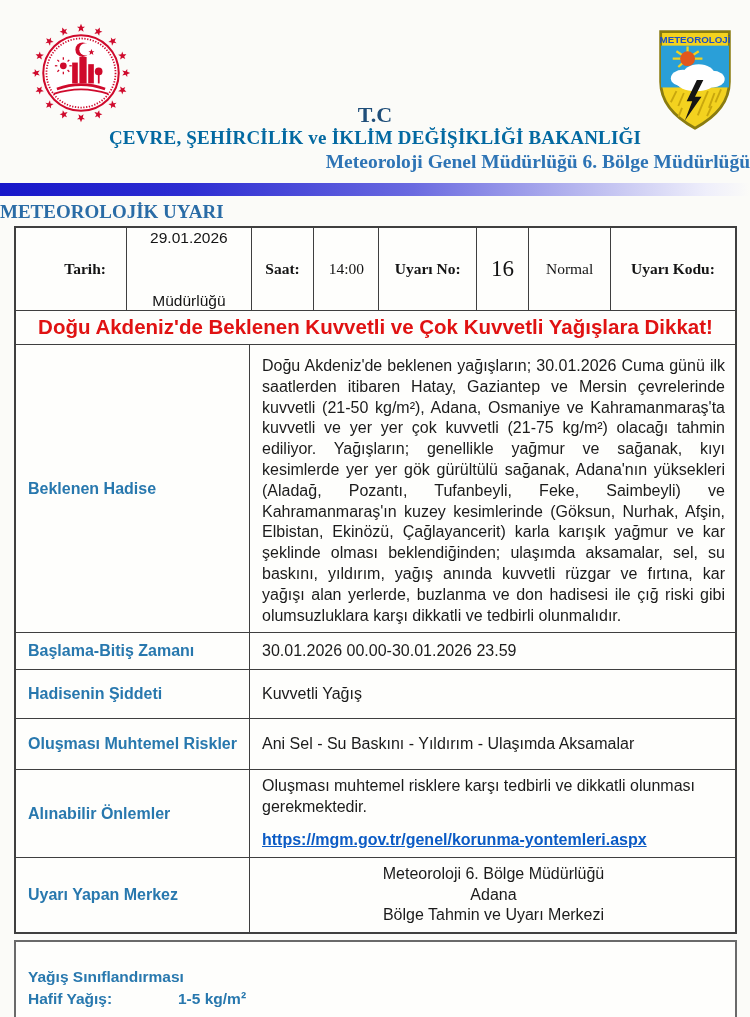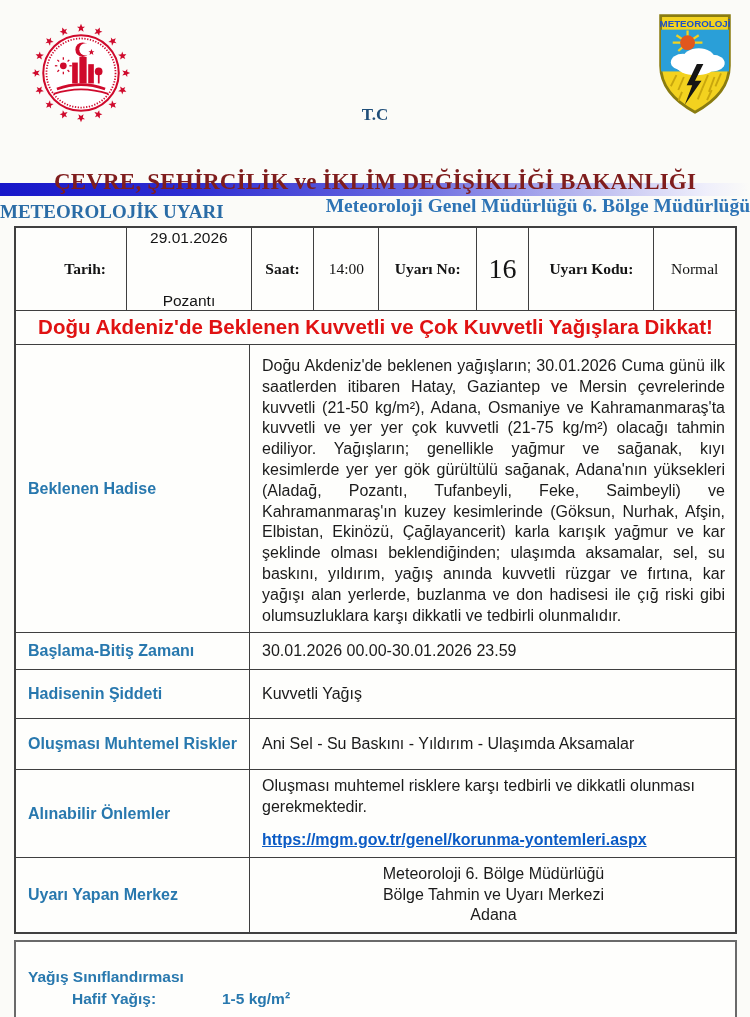--- a/index.html
+++ b/index.html
@@ -6,28 +6,28 @@
   html,body { margin:0; padding:0; }
   body {
     width:750px; height:1017px; overflow:hidden;
     background:#fbfbf8;
     font-family:"Liberation Sans", sans-serif;
     color:#1c1c1c;
   }
   
   .hdr { position:relative; height:183px; }
   .logo-left  { position:absolute; left:28px;  top:20px; }
-  .logo-right { position:absolute; right:16px; top:12px; }
+  .logo-right { position:absolute; right:16px; top:28px; }
   .hdr-text {
     position:absolute; left:0; right:0; top:104px;
     text-align:center;
     font-family:"Liberation Serif", serif; font-weight:bold;
   }
-  .h1 { font-size:17px;   color:#1f4e79; line-height:22px; }
-  .h2 { font-size:23px; color:#7f1d1d; line-height:24px; letter-spacing:.2px;margin-top:44px; }
+  .h1 { font-size:22px;   color:#1f4e79; line-height:22px; }
+  .h2 { font-size:19px; color:#0369a1; line-height:24px; letter-spacing:.2px; }
   .h3 { font-size:19.5px; color:#2e74b5; line-height:24px;text-align:right; }
   .blue-bar {
     height:13px;
     background:linear-gradient(to right,#1717c9 0%,#2d2dd2 25%,#6a6ae0 55%,#b9b9ef 78%,#eeeefb 94%,#fbfbf8 100%);
   }
   .doc-title {
     text-align:left; margin:5px 0 3px;
     font-family:"Liberation Serif", serif; font-weight:bold;
     font-size:19px; color:#2a6ca6;
   }
@@ -38,21 +38,21 @@
     border-left:1.5px solid #3f3f3f;
     min-height:50px; display:flex; flex-direction:column;
     align-items:center; justify-content:center; text-align:center;
   }
   .info-row .cell:first-child { border-left:none; }
   .w1{width:11.9%}.w2{width:18%}.w3{width:9.1%}.w4{width:9.4%}
   .w5{width:14.1%}.w6{width:7.6%}.w7{width:18.1%}.w8{width:11.8%}
   .lbl { font-family:"Liberation Serif", serif; font-weight:bold; font-size:15.5px; color:#141414; }
   .val { font-family:"Liberation Serif", serif; font-size:15.5px; color:#141414; }
   .val.sans { font-family:"Liberation Sans", sans-serif; line-height:19px;gap:44px; }
-  .val.big { font-size:28px; }
+  .val.big { font-size:23px; }
   .banner-row {
     border-top:1.5px solid #3f3f3f;
     text-align:center; padding:4px 18px 5px;
     font-weight:bold; font-size:20.5px; color:#e01212;
   }
   .data-row { display:flex; border-top:1.5px solid #3f3f3f; }
   .label-cell {
     width:233px; padding:8px 8px 8px 12px;
     display:flex; align-items:center;
     font-weight:bold; font-size:16px; color:#2878ae; line-height:20px;
@@ -70,21 +70,21 @@
   .mgm-link {
     font-weight:bold; color:#0b5bc5; text-decoration:underline; cursor:pointer;margin-top:12px;
   }
   
   .class-box {
     width:723px; margin:6px 0 0 14px;
     border:2px solid #6a6a6a; border-bottom:none;
     height:150px; padding:26px 12px 0 12px; background:#fefefc;
   }
   .class-title { font-weight:bold; font-size:15.5px; color:#2878ae; }
-  .class-item { display:flex; font-weight:bold; font-size:15.5px; color:#2878ae; line-height:25px;margin-left:44px; }
+  .class-item { display:flex; font-weight:bold; font-size:15.5px; color:#2878ae; line-height:25px; }
   .class-item .cl { width:150px; }
 </style>
 </head>
 <body>
 
 <div class="page">
 
   <header class="hdr">
     <div class="logo-left">
       <svg viewBox="0 0 132 132" width="106" height="106" aria-hidden="true">
@@ -186,28 +186,28 @@
   <div class="blue-bar"></div>
 
   <div class="doc-title">METEOROLOJİK UYARI</div>
 
   <div class="doc-table">
 
     <div class="info-row">
       <div class="cell w1 lbl">Tarih:</div>
       <div class="cell w2 val sans">
         <span>29.01.2026</span>
-        <span>Pozantı</span>
+        <span>Müdürlüğü</span>
       </div>
       <div class="cell w3 lbl">Saat:</div>
       <div class="cell w4 val">14:00</div>
       <div class="cell w5 lbl">Uyarı No:</div>
       <div class="cell w6 val big">16</div>
+      <div class="cell w8 val">Normal</div>
       <div class="cell w7 lbl">Uyarı Kodu:</div>
-      <div class="cell w8 val">Normal</div>
     </div>
 
     <div class="banner-row">Doğu Akdeniz'de Beklenen Kuvvetli ve Çok Kuvvetli Yağışlara Dikkat!</div>
 
     <div class="data-row">
       <div class="label-cell">Beklenen Hadise</div>
       <div class="content-cell justify">Doğu Akdeniz'de beklenen yağışların; 30.01.2026 Cuma günü ilk saatlerden itibaren Hatay, Gaziantep ve Mersin çevrelerinde kuvvetli (21-50 kg/m²), Adana, Osmaniye ve Kahramanmaraş'ta kuvvetli ve yer yer çok kuvvetli (21-75 kg/m²) olacağı tahmin ediliyor. Yağışların; genellikle yağmur ve sağanak, kıyı kesimlerde yer yer gök gürültülü sağanak, Adana'nın yüksekleri (Aladağ, Pozantı, Tufanbeyli, Feke, Saimbeyli) ve Kahramanmaraş'ın kuzey kesimlerinde (Göksun, Nurhak, Afşin, Elbistan, Ekinözü, Çağlayancerit) karla karışık yağmur ve kar şeklinde olması beklendiğinden; ulaşımda aksamalar, sel, su baskını, yıldırım, yağış anında kuvvetli rüzgar ve fırtına, kar yağışı alan yerlerde, buzlanma ve don hadisesi ile çığ riski gibi olumsuzluklara karşı dikkatli ve tedbirli olunmalıdır.</div>
     </div>
 
     <div class="data-row">
@@ -230,22 +230,22 @@
       <div class="content-cell h-lg">
         <span>Oluşması muhtemel risklere karşı tedbirli ve dikkatli olunması gerekmektedir.</span>
         <a class="mgm-link">https://mgm.gov.tr/genel/korunma-yontemleri.aspx</a>
       </div>
     </div>
 
     <div class="data-row">
       <div class="label-cell">Uyarı Yapan Merkez</div>
       <div class="content-cell center h-lg2">
         <span>Meteoroloji 6. Bölge Müdürlüğü</span>
+        <span>Adana</span>
         <span>Bölge Tahmin ve Uyarı Merkezi</span>
-        <span>Adana</span>
       </div>
     </div>
 
   </div>
 
   <div class="class-box">
     <div class="class-title">Yağış Sınıflandırması</div>
     <div class="class-item">
       <span class="cl">Hafif Yağış:</span>
       <span class="cv">1-5 kg/m²</span>

